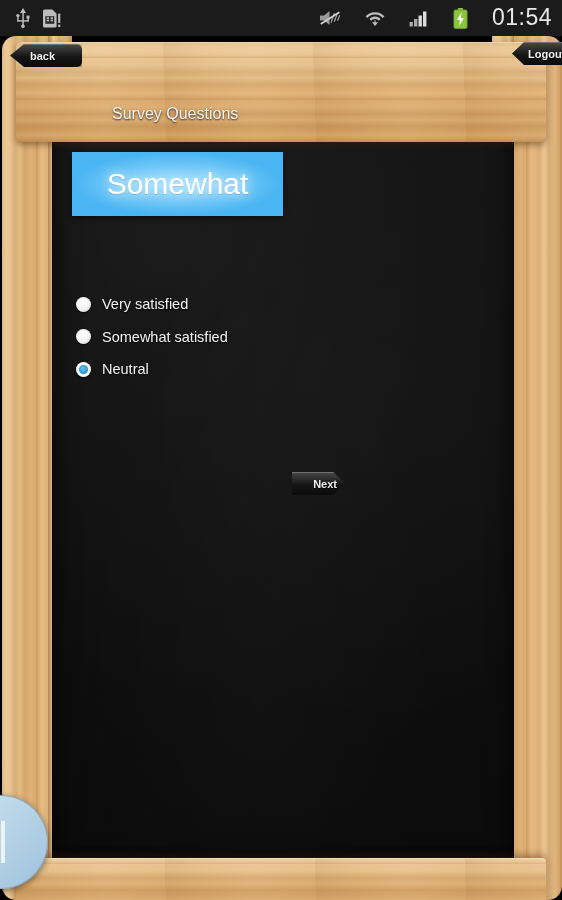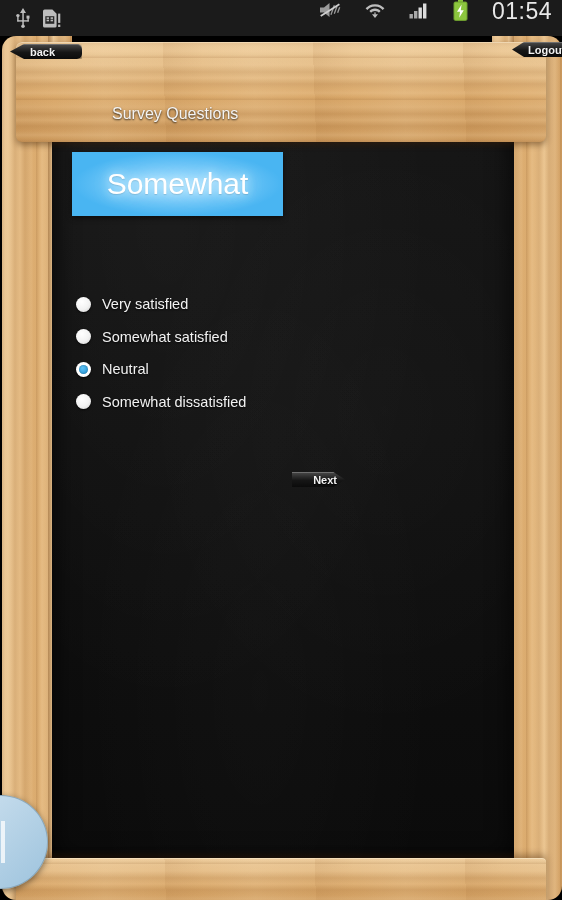--- a/index.html
+++ b/index.html
@@ -2,21 +2,21 @@
 <html><head>
 <meta charset="utf-8">
 <style>
   html,body{margin:0;padding:0;background:#000;}
   body{width:562px;height:900px;overflow:hidden;font-family:"Liberation Sans",sans-serif;}
   #screen{position:relative;width:562px;height:900px;overflow:hidden;background:#000;}
 
   
   #statusbar{position:absolute;left:0;top:0;width:562px;height:36px;background:#1b1b1b;}
   #statusbar .left{position:absolute;left:14px;top:0;height:36px;display:flex;align-items:center;gap:10px;}
-  #statusbar .right{position:absolute;right:10px;top:0;height:36px;display:flex;align-items:flex-start;gap:24px;}
+  #statusbar .right{position:absolute;right:10px;top:0;height:36px;display:flex;align-items:center;gap:24px;}
   .sb-icon{display:block;}
   #clock{color:#e8e8e8;font-size:23px;letter-spacing:.5px;line-height:1;padding-bottom:2px;}
 
   
   .wood{
     background-color:#e0b072;
     background-image:
       repeating-linear-gradient(90deg,
         rgba(120,72,28,.16) 0px, rgba(120,72,28,0) 3px, rgba(255,225,180,.18) 6px,
         rgba(120,72,28,0) 9px, rgba(140,88,36,.13) 13px, rgba(255,225,180,.10) 18px,
@@ -51,21 +51,21 @@
   #board{position:absolute;left:52px;top:84px;width:462px;height:778px;
     background-color:#121212;
     background-image:
       radial-gradient(ellipse at 25% 18%, rgba(255,255,255,.030), rgba(0,0,0,0) 55%),
       radial-gradient(ellipse at 72% 42%, rgba(255,255,255,.022), rgba(0,0,0,0) 52%),
       radial-gradient(ellipse at 45% 78%, rgba(255,255,255,.018), rgba(0,0,0,0) 50%),
       linear-gradient(180deg,#161616,#0b0b0b);
     box-shadow:inset 0 0 26px rgba(0,0,0,.85);}
 
   
-  .tag{position:absolute;height:15px;display:flex;align-items:center;
+  .tag{position:absolute;height:23px;display:flex;align-items:center;
     background:linear-gradient(180deg,#4a4a4a,#161616 55%,#0b0b0b);
     color:#f2f2f2;font-size:11px;font-weight:bold;
     text-shadow:0 1px 1px #000;
     box-shadow:0 2px 4px rgba(0,0,0,.6), inset 0 1px 0 rgba(255,255,255,.22);}
   #back-btn{left:10px;top:44px;width:52px;padding-left:20px;
     border-radius:0 5px 5px 0;
     clip-path:polygon(14px 0, 100% 0, 100% 100%, 14px 100%, 0 50%);}
   #logout-btn{left:512px;top:42px;width:58px;padding-left:16px;
     border-radius:0 5px 5px 0;
     clip-path:polygon(12px 0, 100% 0, 100% 100%, 12px 100%, 0 50%);}
@@ -210,24 +210,20 @@
         <div class="opt-label">Very satisfied</div>
       </div>
       <div class="opt">
         <div class="radio"></div>
         <div class="opt-label">Somewhat satisfied</div>
       </div>
       <div class="opt">
         <div class="radio sel"></div>
         <div class="opt-label">Neutral</div>
       </div>
-      <div class="opt">
-        <div class="radio"></div>
-        <div class="opt-label">Somewhat dissatisfied</div>
-      </div>
     </div>
 
   <div class="tag" id="next-btn">
     <span>Next</span>
   </div>
 
   <div id="drag-handle">
     <div class="lines"></div>
   </div>
 

